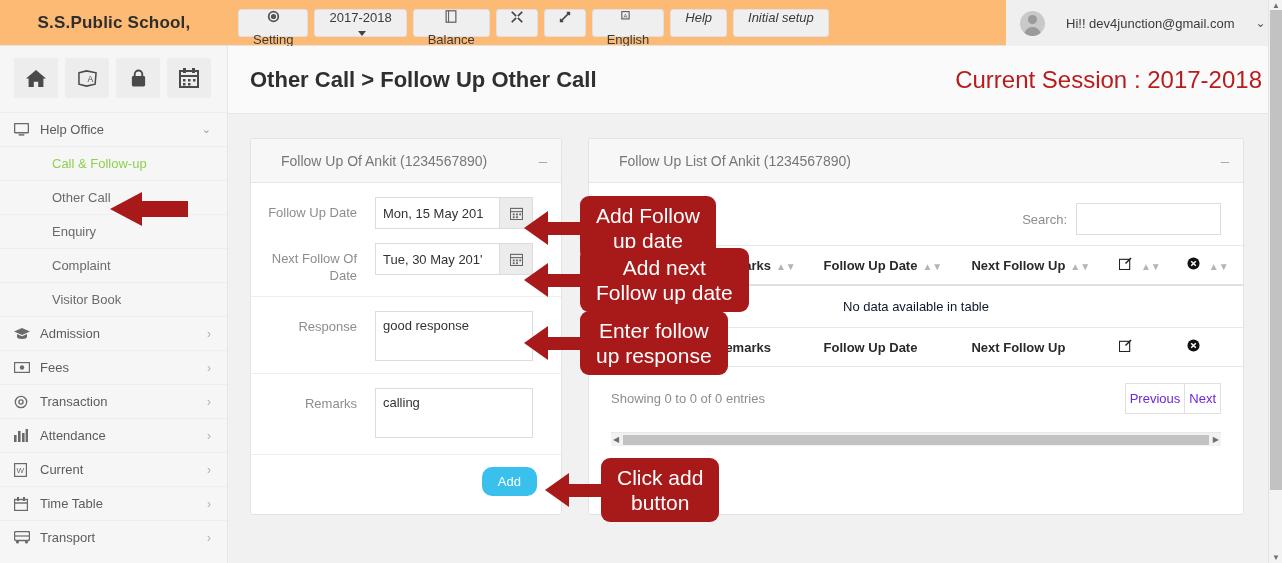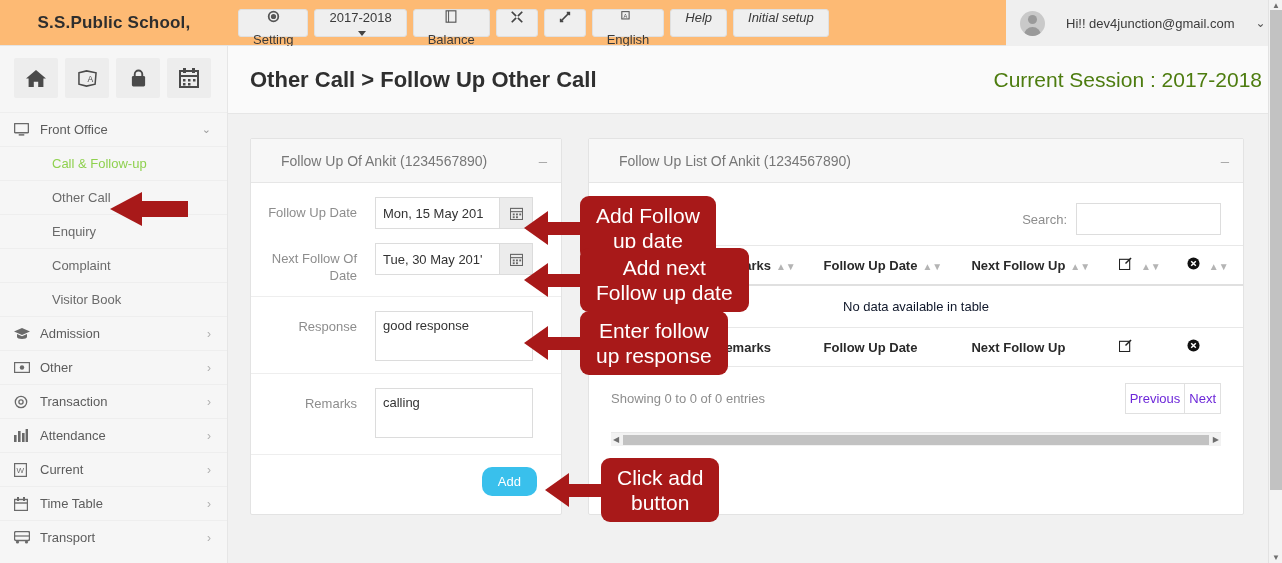--- a/index.html
+++ b/index.html
@@ -81,21 +81,21 @@
   .nav-sub.active { color: #8fd14f; }
   .chev-down { font-size: 11px; color: #9b9b9b; }
 
   
   .content { position: absolute; left: 228px; top: 46px; right: 14px; bottom: 0; background: #f1f1f1; }
   .page-head {
     height: 68px; background: #fafafa; border-bottom: 1px solid #e6e6e6;
     display: flex; align-items: center; justify-content: space-between; padding: 0 6px 0 22px;
   }
   .page-title { font-size: 22px; font-weight: bold; color: #2f2f2f; }
-  .session { font-size: 21px; color: #4d7c0f; white-space: nowrap; }
+  .session { font-size: 24px; color: #b91c1c; white-space: nowrap; }
 
   .panels { display: flex; gap: 26px; padding: 24px 24px 0 22px; }
   .panel { background: #fff; border: 1px solid #e3e3e3; border-radius: 2px; }
   .panel-head {
     background: #f7f7f7; border-bottom: 1px solid #e6e6e6; height: 44px;
     display: flex; align-items: center; justify-content: space-between;
     padding: 0 14px 0 30px; font-size: 14px; color: #777;
   }
   .minus { color: #aaa; font-size: 15px; cursor: pointer; }
 
@@ -318,21 +318,21 @@
       </div>
     </div>
 
     <div class="nav-item">
       <span class="ni-ico">
         <svg width="15" height="13" viewBox="0 0 16 14">
             <rect x="0.5" y="0.5" width="15" height="10" rx="1" fill="none" stroke="#6a6a6a" stroke-width="1.6"></rect>
             <rect x="5" y="12" width="6" height="1.6" fill="#6a6a6a"></rect>
           </svg>
       </span>
-      <span class="ni-label">Front Office</span>
+      <span class="ni-label">Help Office</span>
       <span class="chev-down">⌄</span>
     </div>
 
     <div class="nav-sub active">
       <span>Call &amp; Follow-up</span>
     </div>
     <div class="nav-sub">
       <span>Other Call</span>
     </div>
     <div class="nav-sub">
@@ -354,21 +354,21 @@
       <span class="ni-label">Admission</span>
       <span class="ni-arrow">›</span>
     </div>
     <div class="nav-item">
       <span class="ni-ico">
         <svg width="16" height="11" viewBox="0 0 16 11">
             <rect x="0.5" y="0.5" width="15" height="10" fill="none" stroke="#6a6a6a" stroke-width="1.4"></rect>
             <circle cx="8" cy="5.5" r="2.2" fill="#6a6a6a"></circle>
           </svg>
       </span>
-      <span class="ni-label">Other</span>
+      <span class="ni-label">Fees</span>
       <span class="ni-arrow">›</span>
     </div>
     <div class="nav-item">
       <span class="ni-ico">
         <svg width="14" height="14" viewBox="0 0 16 16">
             <circle cx="8" cy="8" r="6.5" fill="none" stroke="#6a6a6a" stroke-width="1.5"></circle>
             <circle cx="8" cy="8" r="2.4" fill="none" stroke="#6a6a6a" stroke-width="1.5"></circle>
           </svg>
       </span>
       <span class="ni-label">Transaction</span>

